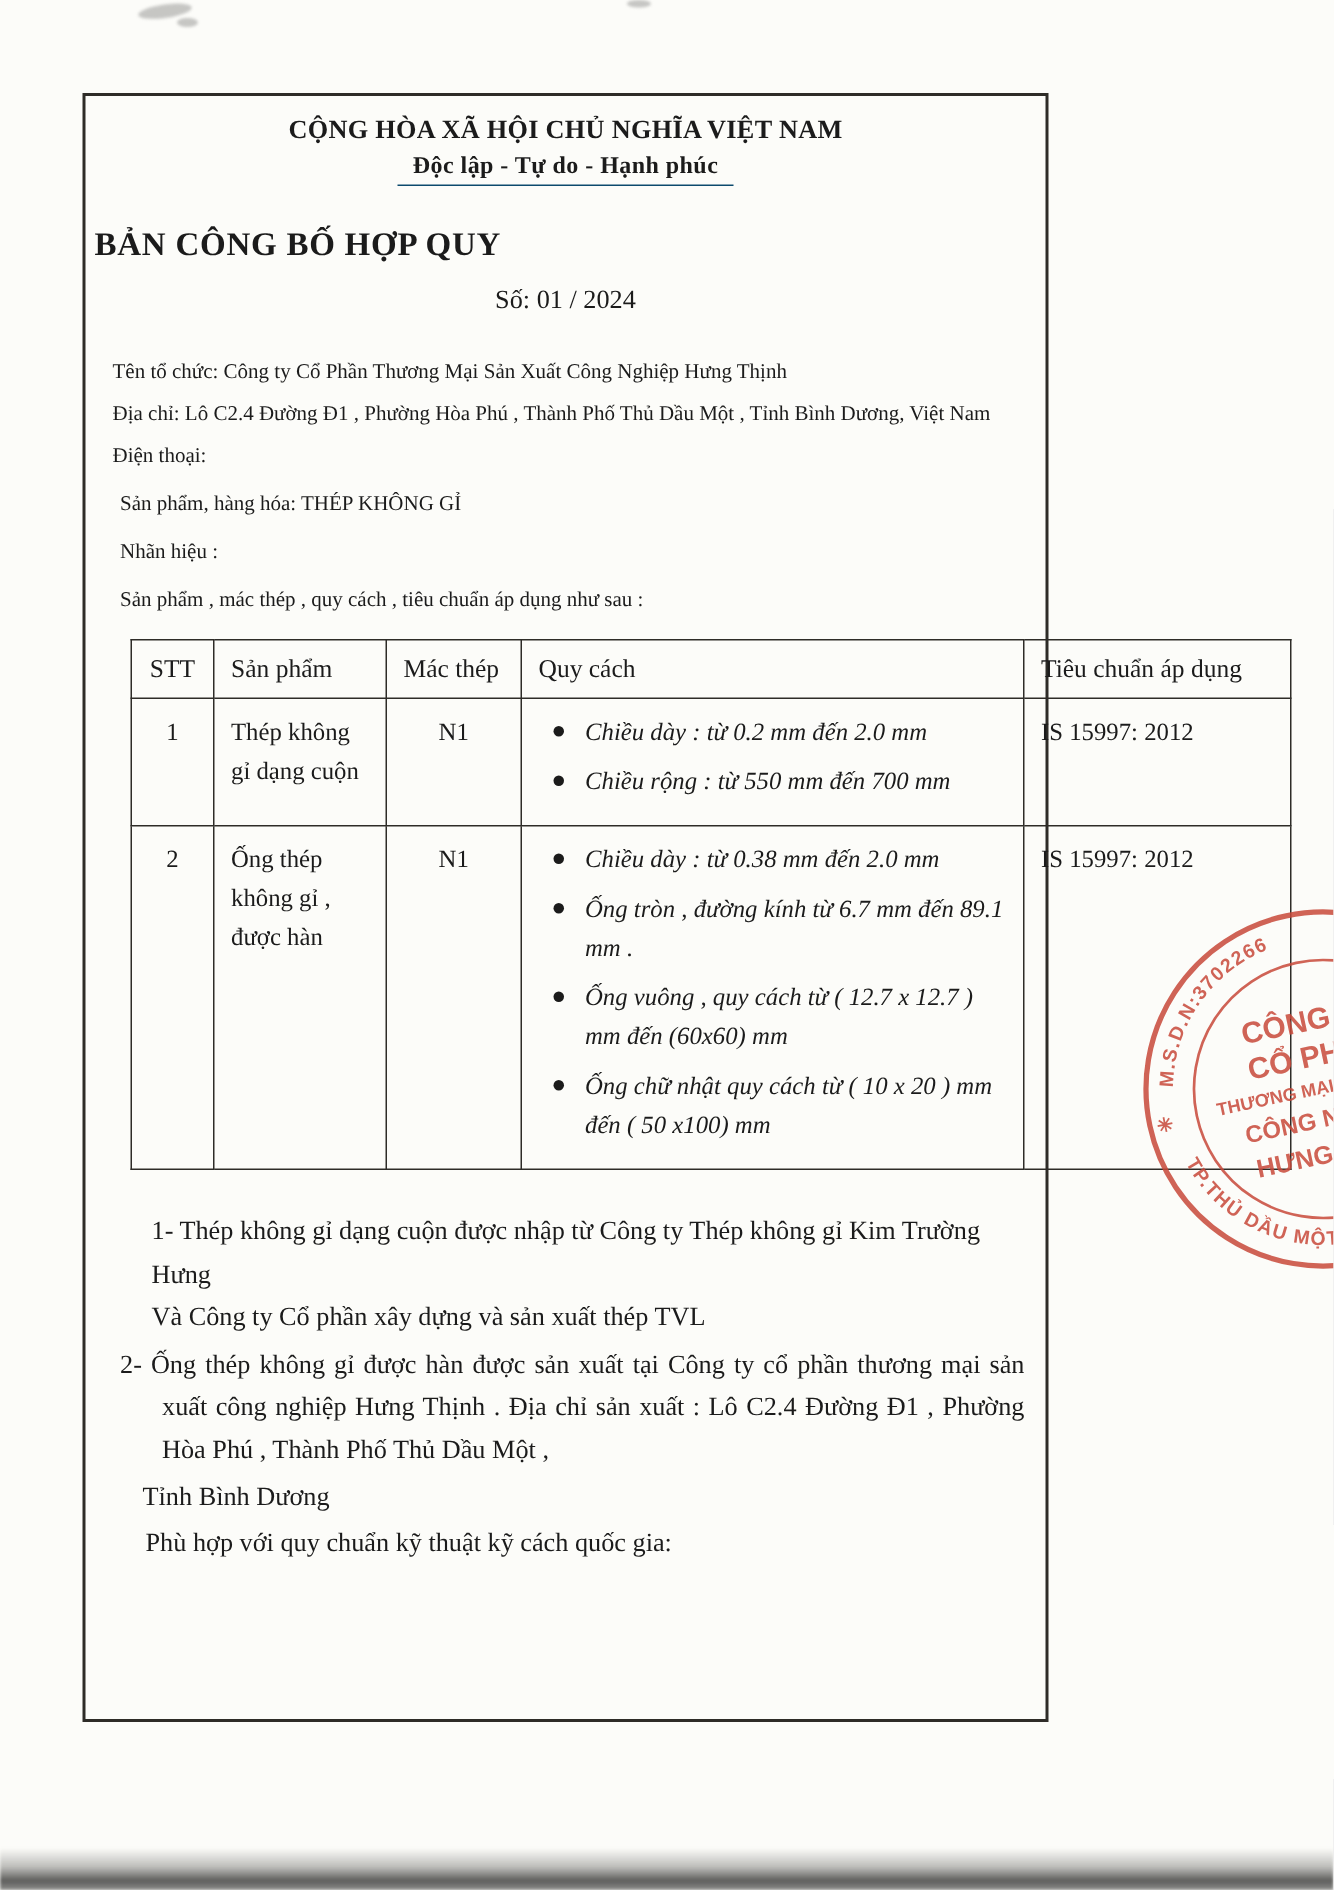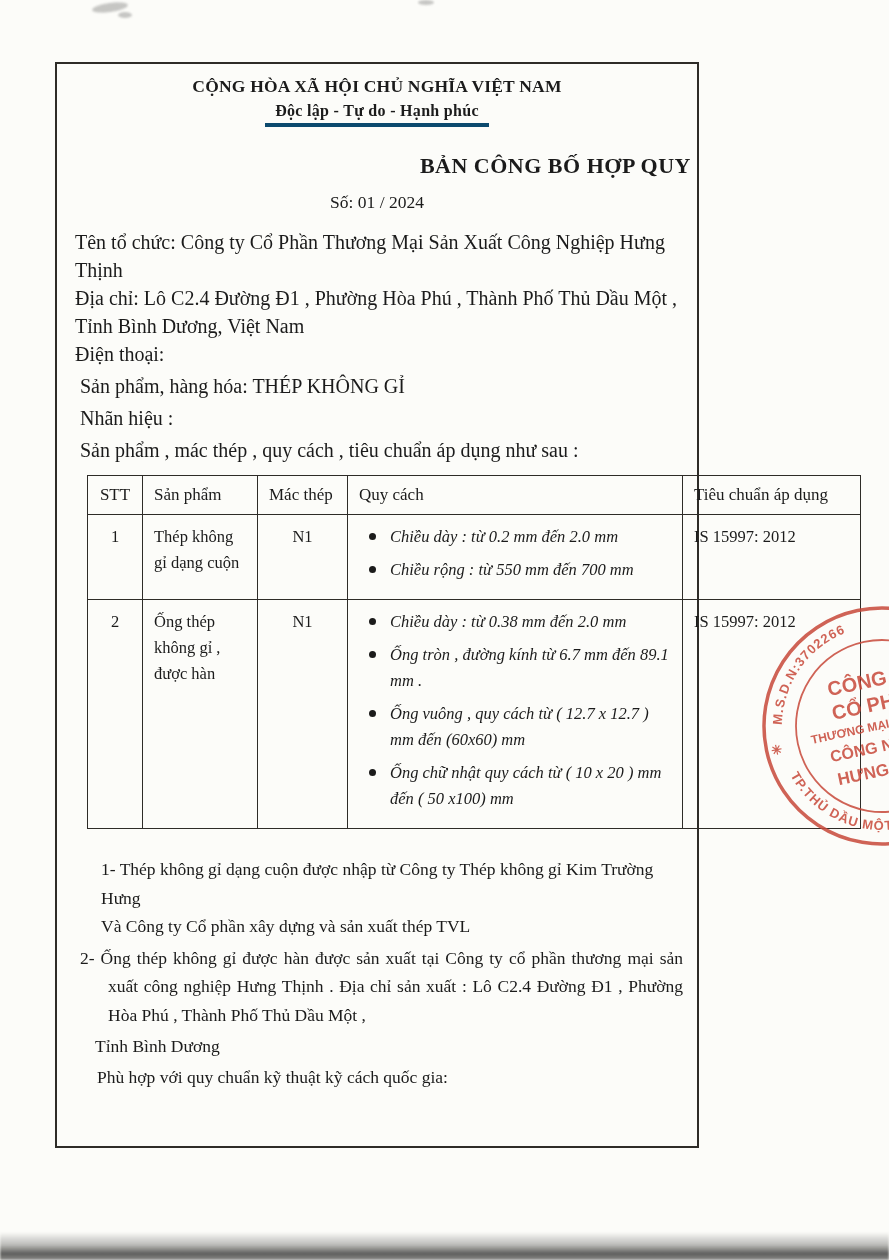--- a/index.html
+++ b/index.html
@@ -15,26 +15,26 @@
     position: absolute; left: 55px; top: 62px;
     width: 644px; height: 1086px;
     border: 2px solid #2e2c28;
     box-sizing: border-box;
     padding: 12px 6px 0 6px;
   }
   .nat-title { text-align: center; font-weight: bold; font-size: 17.5px; letter-spacing: .2px; }
   .motto-wrap { text-align: center; margin-top: 5px; }
   .motto {
     display: inline-block; font-weight: bold; font-size: 16px;
-    border-bottom: 4px solid #0c4a6e; padding: 0 10px 3px 10px; letter-spacing: .3px;
-  }
-  .doc-title { text-align: right; font-weight: bold; font-size: 22px; margin-top: 26px; letter-spacing: .5px; }
+    border-bottom: 1px solid #0c4a6e; padding: 0 10px 3px 10px; letter-spacing: .3px;
+  }
+  .doc-title { text-align: left; font-weight: bold; font-size: 22px; margin-top: 26px; letter-spacing: .5px; }
   .doc-number { text-align: center; font-size: 17.5px; margin-top: 13px; }
 
-  .info { margin: 15px 10px 0 12px; font-size: 20px; line-height: 28px; }
+  .info { margin: 25px 10px 0 12px; font-size: 14px; line-height: 28px; }
   .info p { margin: 0; }
   .info .sp { margin-top: 4px; margin-left: 5px; }
   .bold-inline { font-weight: normal; }
 
   .spec-table {
     border-collapse: collapse; margin-top: 11px; table-layout: fixed; width: 773px; margin-left: 24px;
   }
   .spec-table th, .spec-table td {
     border: 1.6px solid #2e2c28; vertical-align: top; text-align: left; font-weight: normal;
     overflow: hidden;

